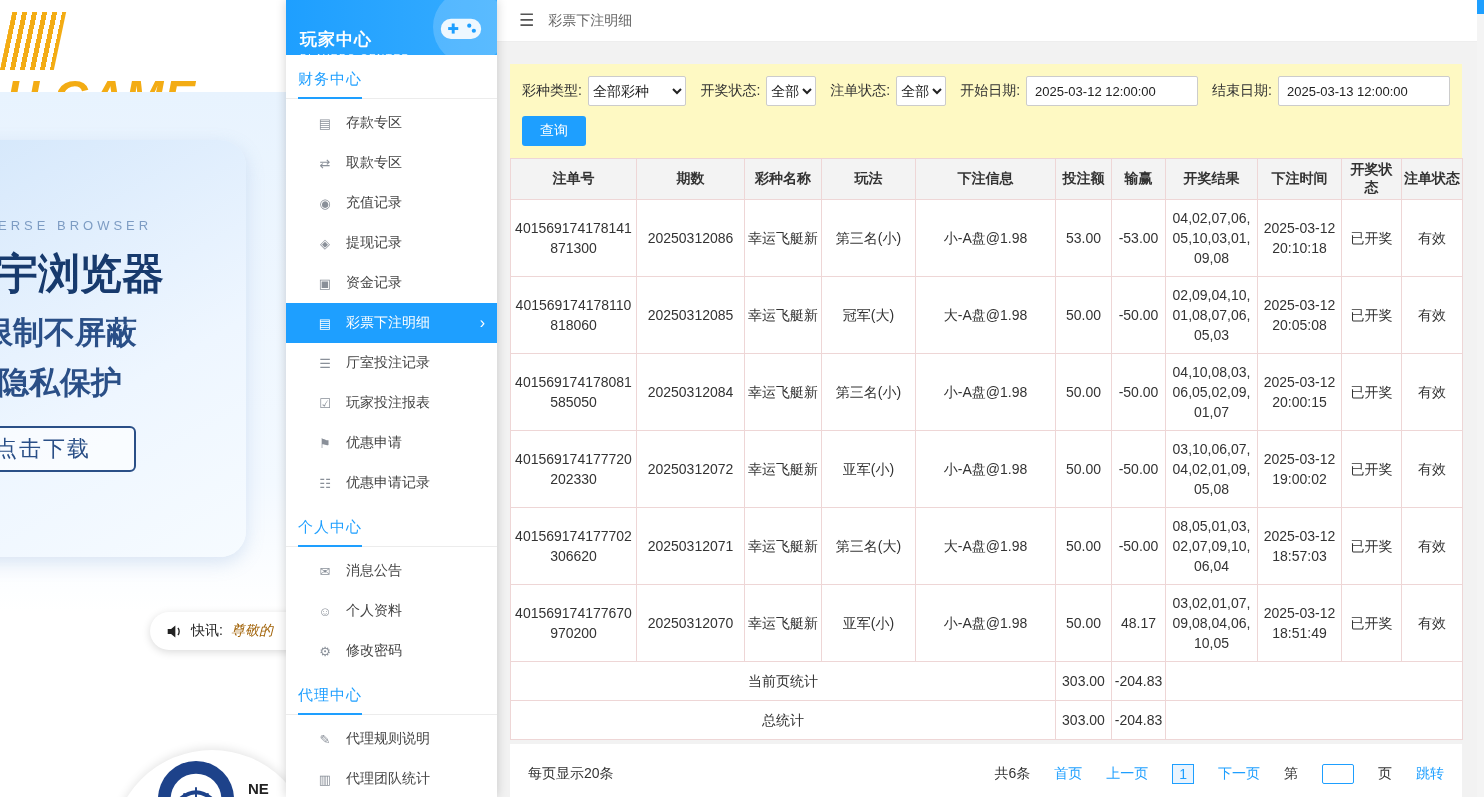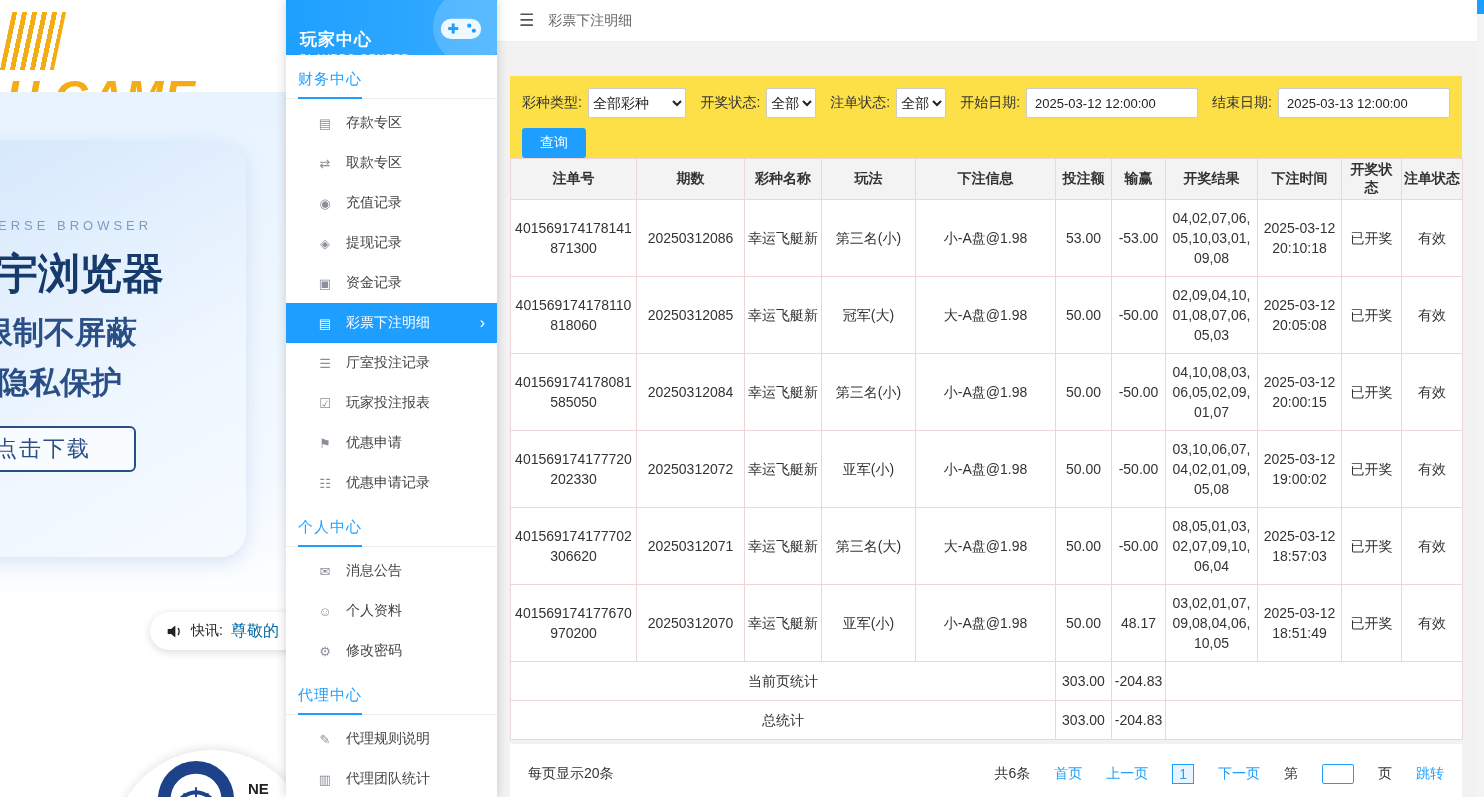--- a/index.html
+++ b/index.html
@@ -23,21 +23,21 @@
   .banner-en  { position:absolute; left:62px; top:78px;  font-size:13px; letter-spacing:4px; color:#7d9cc3; white-space:nowrap; }
   .banner-big { position:absolute; left:60px; top:106px; font-size:42px; font-weight:bold; color:#173a6d; white-space:nowrap; }
   .banner-mid { position:absolute; left:46px; top:172px; font-size:31px; font-weight:bold; color:#2a4f87; white-space:nowrap; }
   .banner-mid2{ position:absolute; left:62px; top:222px; font-size:31px; font-weight:bold; color:#2a4f87; white-space:nowrap; }
   .banner-btn { position:absolute; left:14px; top:286px; width:186px; height:46px; border:2px solid #2a4f87;
     border-radius:6px; background:rgba(255,255,255,.6); color:#2a4f87; font-size:22px; letter-spacing:2px;
     display:flex; align-items:center; justify-content:center; cursor:pointer; }
   .ticker { position:absolute; left:150px; top:612px; width:360px; height:38px; background:#fff; border-radius:19px;
     box-shadow:0 2px 8px rgba(0,0,0,.15); display:flex; align-items:center; padding:0 16px; gap:8px; cursor:pointer; }
   .ticker-label { font-weight:normal; color:#222; font-size:14px; white-space:nowrap; }
-  .ticker-text { color:#0369a1; font-size:16px; white-space:nowrap; }
+  .ticker-text { color:#a16207; font-size:14px; white-space:nowrap;font-style:italic; }
   .team-bubble { position:absolute; left:112px; top:750px; width:200px; height:200px; border-radius:50%;
     background:#fff; box-shadow:0 -2px 10px rgba(0,0,0,.10); }
   .team-logo { position:absolute; left:45px; top:10px; width:78px; height:78px; }
   .team-name { position:absolute; left:136px; top:30px; font-size:15px; font-weight:bold; color:#222; }
 
   
   .sidebar { position:absolute; left:286px; top:0; width:211px; height:797px; background:#fff; z-index:3;
     box-shadow:0 0 10px rgba(0,0,0,.18); overflow:hidden; }
   .sidebar-header { height:55px; background:linear-gradient(90deg,#1e9fff,#36acff);
     display:flex; align-items:center; justify-content:space-between; padding:0 12px 0 14px; position:relative; overflow:hidden; }
@@ -56,21 +56,21 @@
   .menu-item.active { background:#1e9fff; color:#fff; }
   .menu-item.active .menu-icon { color:#fff; }
   .chevron { position:absolute; right:12px; font-size:16px; color:#fff; }
 
   
   .main { position:absolute; left:497px; top:0; width:987px; height:797px; background:#f2f2f2; z-index:2; }
   .topbar { height:42px; background:#fff; display:flex; align-items:center; padding-left:22px; gap:14px;
     border-bottom:1px solid #eee; }
   .hamburger { font-size:17px; color:#555; cursor:pointer; }
   .page-title { font-size:14px; color:#666; }
-  .filter-card { position:absolute; left:13px; top:76px; width:952px; background:#fde047; padding:12px 12px 14px; }
+  .filter-card { position:absolute; left:13px; top:64px; width:952px; background:#fef9c3; padding:12px 12px 14px; }
   .filter-row { display:flex; align-items:center; gap:6px; font-size:14px; color:#333; }
   .filter-row label { margin-left:8px; white-space:nowrap; }
   .filter-row label:first-child { margin-left:0; }
   select { height:30px; border:1px solid #ccc; border-radius:2px; font-size:14px; color:#222; background:#fff; }
   .sel-lottery { width:128px; } .sel-small { width:62px; }
   .date-input { width:172px; height:30px; border:1px solid #ccc; border-radius:2px; font-size:13px; color:#222; padding:0 8px; }
   .query-btn { margin-top:10px; height:30px; padding:0 18px; background:#1e9fff; color:#fff; border:none;
     border-radius:3px; font-size:14px; cursor:pointer; }
   .table-card { position:absolute; left:13px; top:158px; width:952px; background:#fff; }
   table { width:100%; border-collapse:collapse; table-layout:fixed; font-size:14px; color:#333; }

